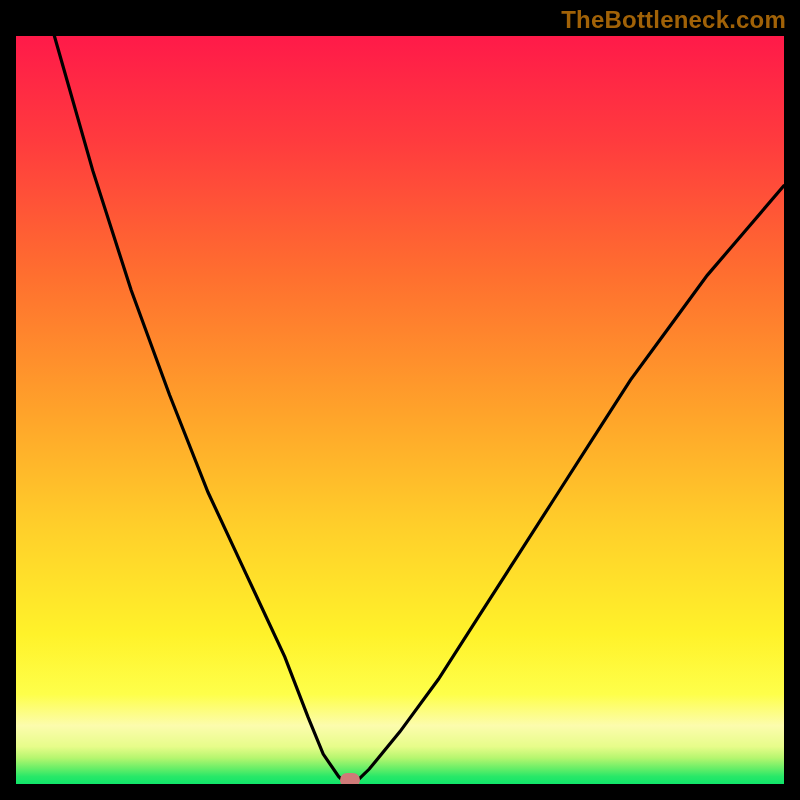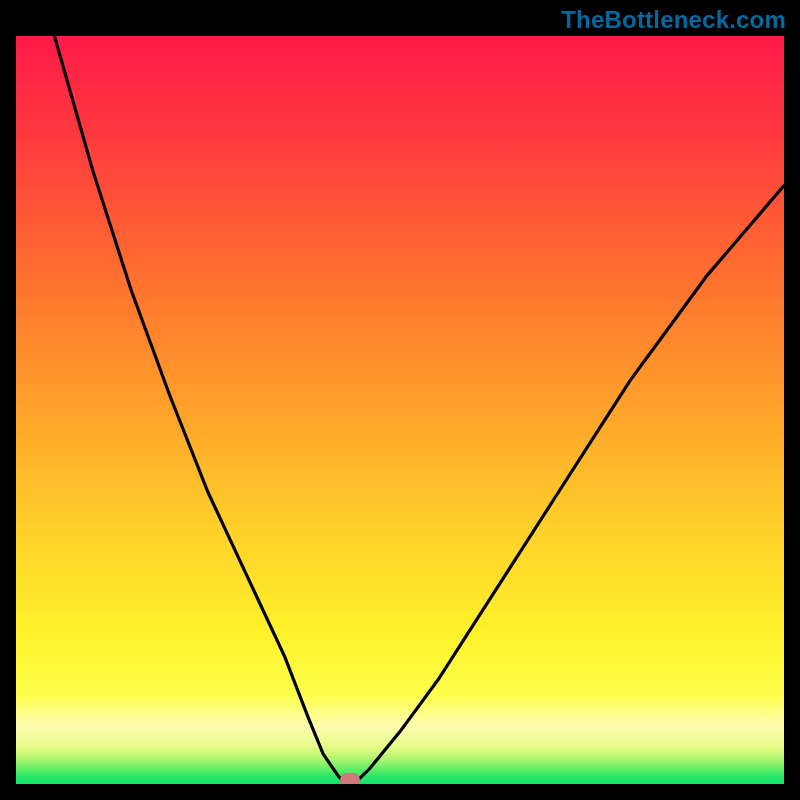--- a/index.html
+++ b/index.html
@@ -10,21 +10,21 @@
     height: 800px;
     background: #000;
   }
   .watermark {
     position: absolute;
     top: 6px;
     right: 14px;
     font-family: Arial, Helvetica, sans-serif;
     font-size: 24px;
     font-weight: 600;
-    color: #0369a1;
+    color: #a16207;
     letter-spacing: 0.2px;
     z-index: 1;
   }
   .plot {
     position: absolute;
     left: 16px;
     top: 36px;
     width: 768px;
     height: 748px;
     overflow: hidden;

